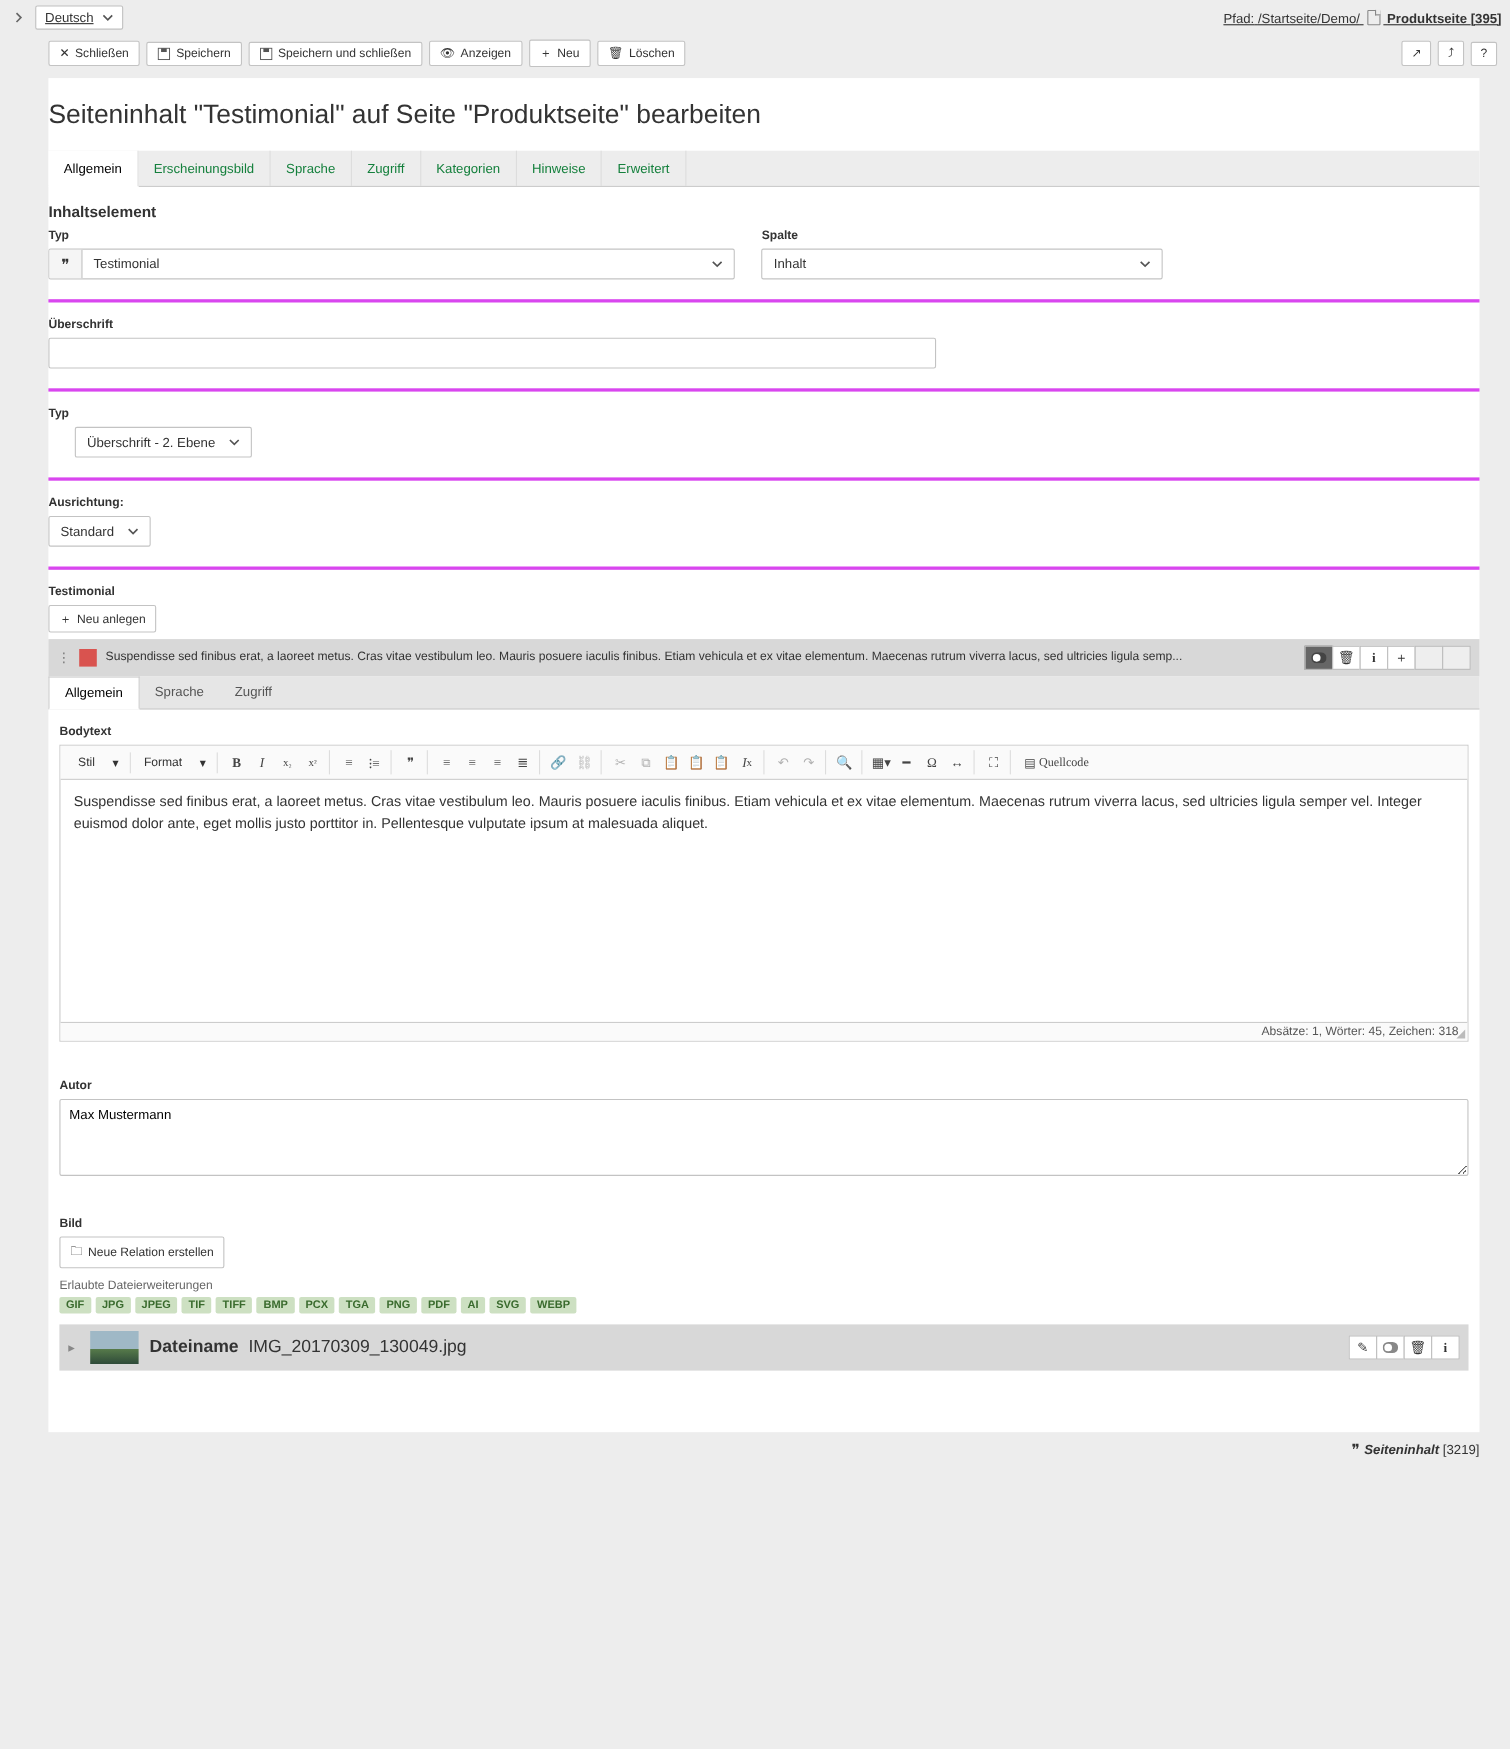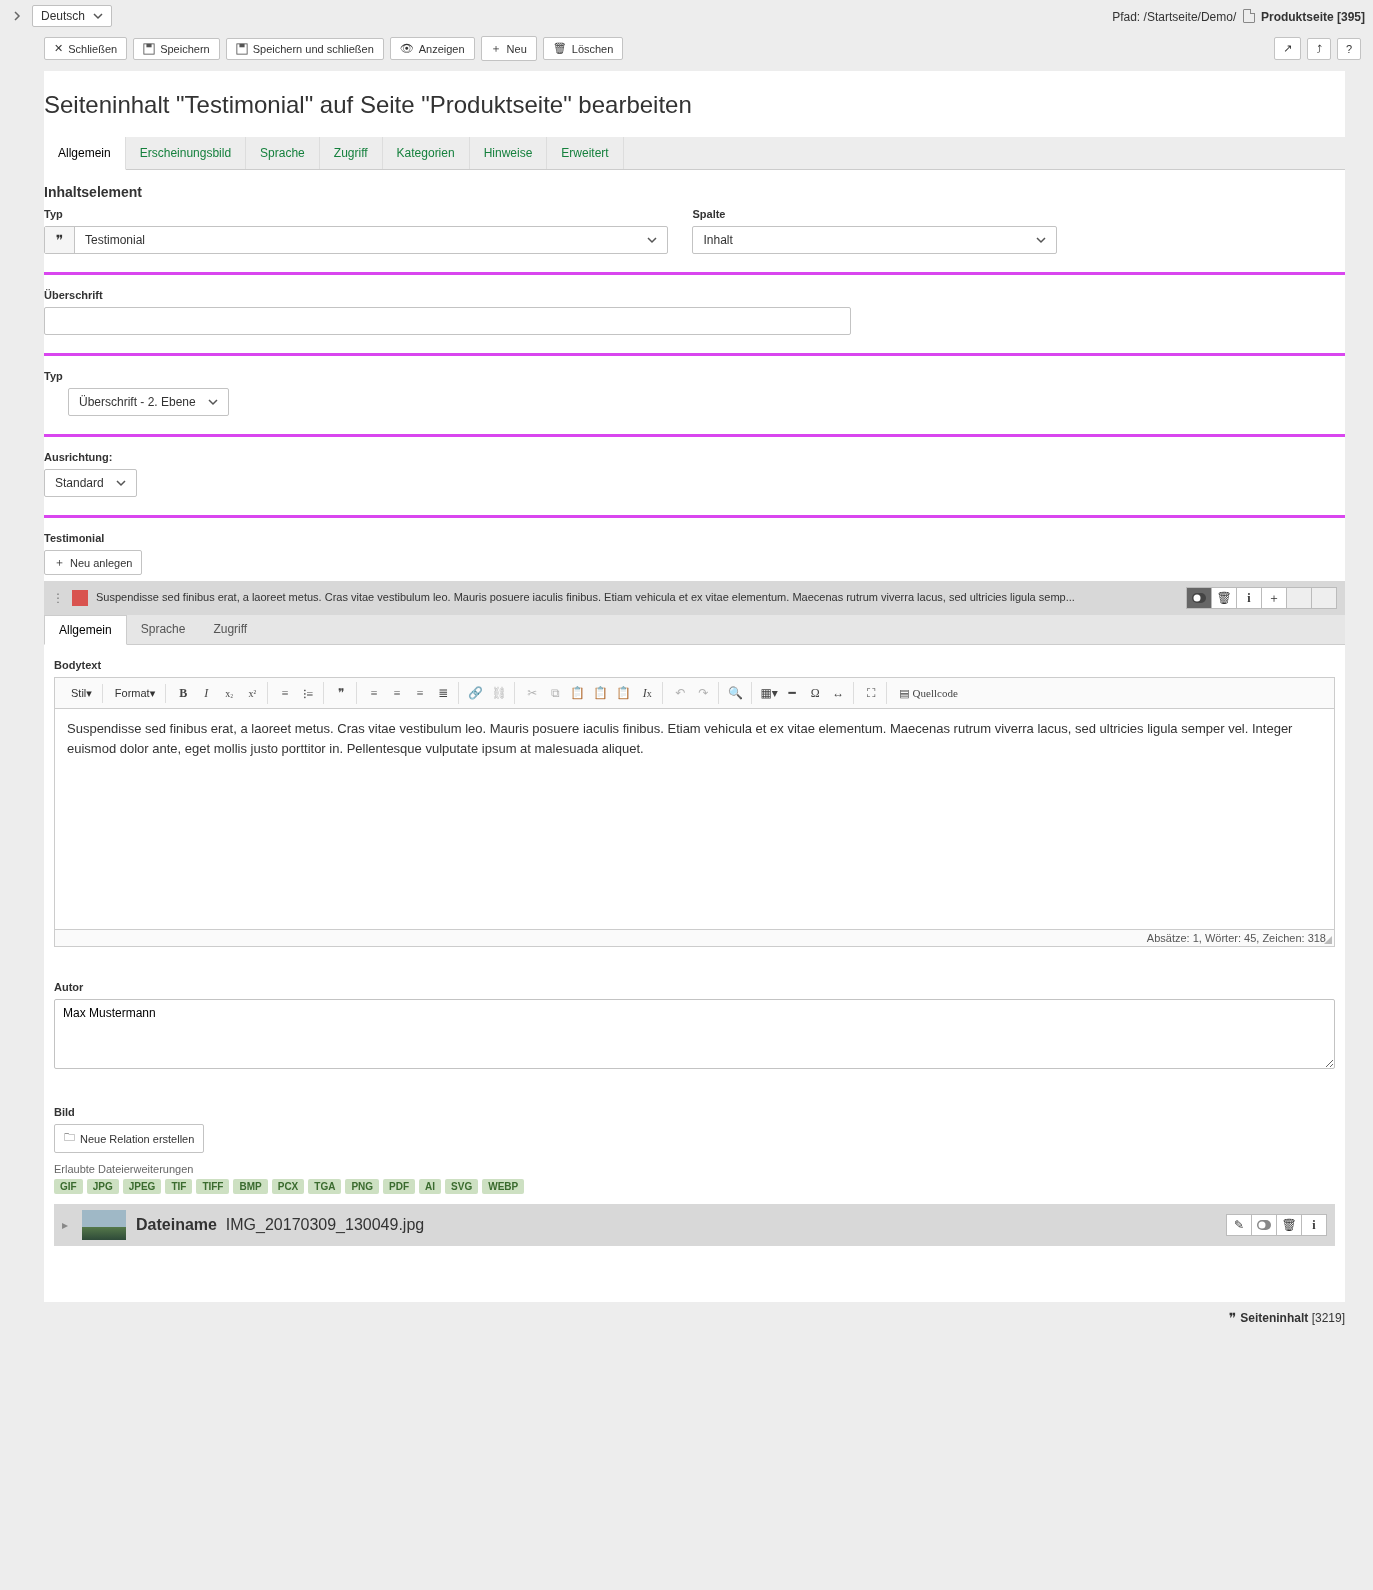--- a/index.html
+++ b/index.html
@@ -7,20 +7,21 @@
   font-family: Verdana, Arial, sans-serif;
   font-size: 12px;
   background: #ededed;
   color: #333;
 }
 .topbar {
   display: flex;
   align-items: center;
   padding: 5px 8px;
   gap: 6px;
+  text-decoration: underline;
 }
 .topbar .collapse-btn {
   width: 18px; height: 18px;
   display: flex; align-items: center; justify-content: center;
   cursor: pointer;
   color: #666;
 }
 .lang-select {
   display: flex; align-items: center;
   background: #fff;
@@ -221,21 +222,21 @@
   font-size: 12px;
   color: #444;
   border-radius: 2px;
   font-family: Georgia, serif;
 }
 .rte-dd {
   display: flex; align-items: center;
   font-size: 11px;
   padding: 3px 6px;
   cursor: pointer;
-  gap: 0;
+  gap: 16px;
   text-align: right;
 }
 .rte-content {
   padding: 10px 12px;
   min-height: 220px;
   font-size: 13px;
   font-family: Arial, sans-serif;
   line-height: 1.5;
   color: #333;
 }
@@ -292,21 +293,21 @@
   cursor: pointer;
   font-size: 12px;
 }
 
 .footer {
   display: flex; justify-content: flex-end; align-items: center;
   padding: 8px 28px 8px 0;
   font-size: 12px;
 }
 .footer .quote-ic { font-size: 14px; margin-right: 4px; }
-.footer b { font-weight: bold; }
+.footer b { font-weight: bold; font-style: italic; }
 
 svg.icon { width: 12px; height: 12px; }
 .chev { width: 10px; height: 10px; }
 </style>
 </head>
 <body>
 
 <div class="topbar">
   <div class="collapse-btn">
     <svg class="chev" viewBox="0 0 10 10">

